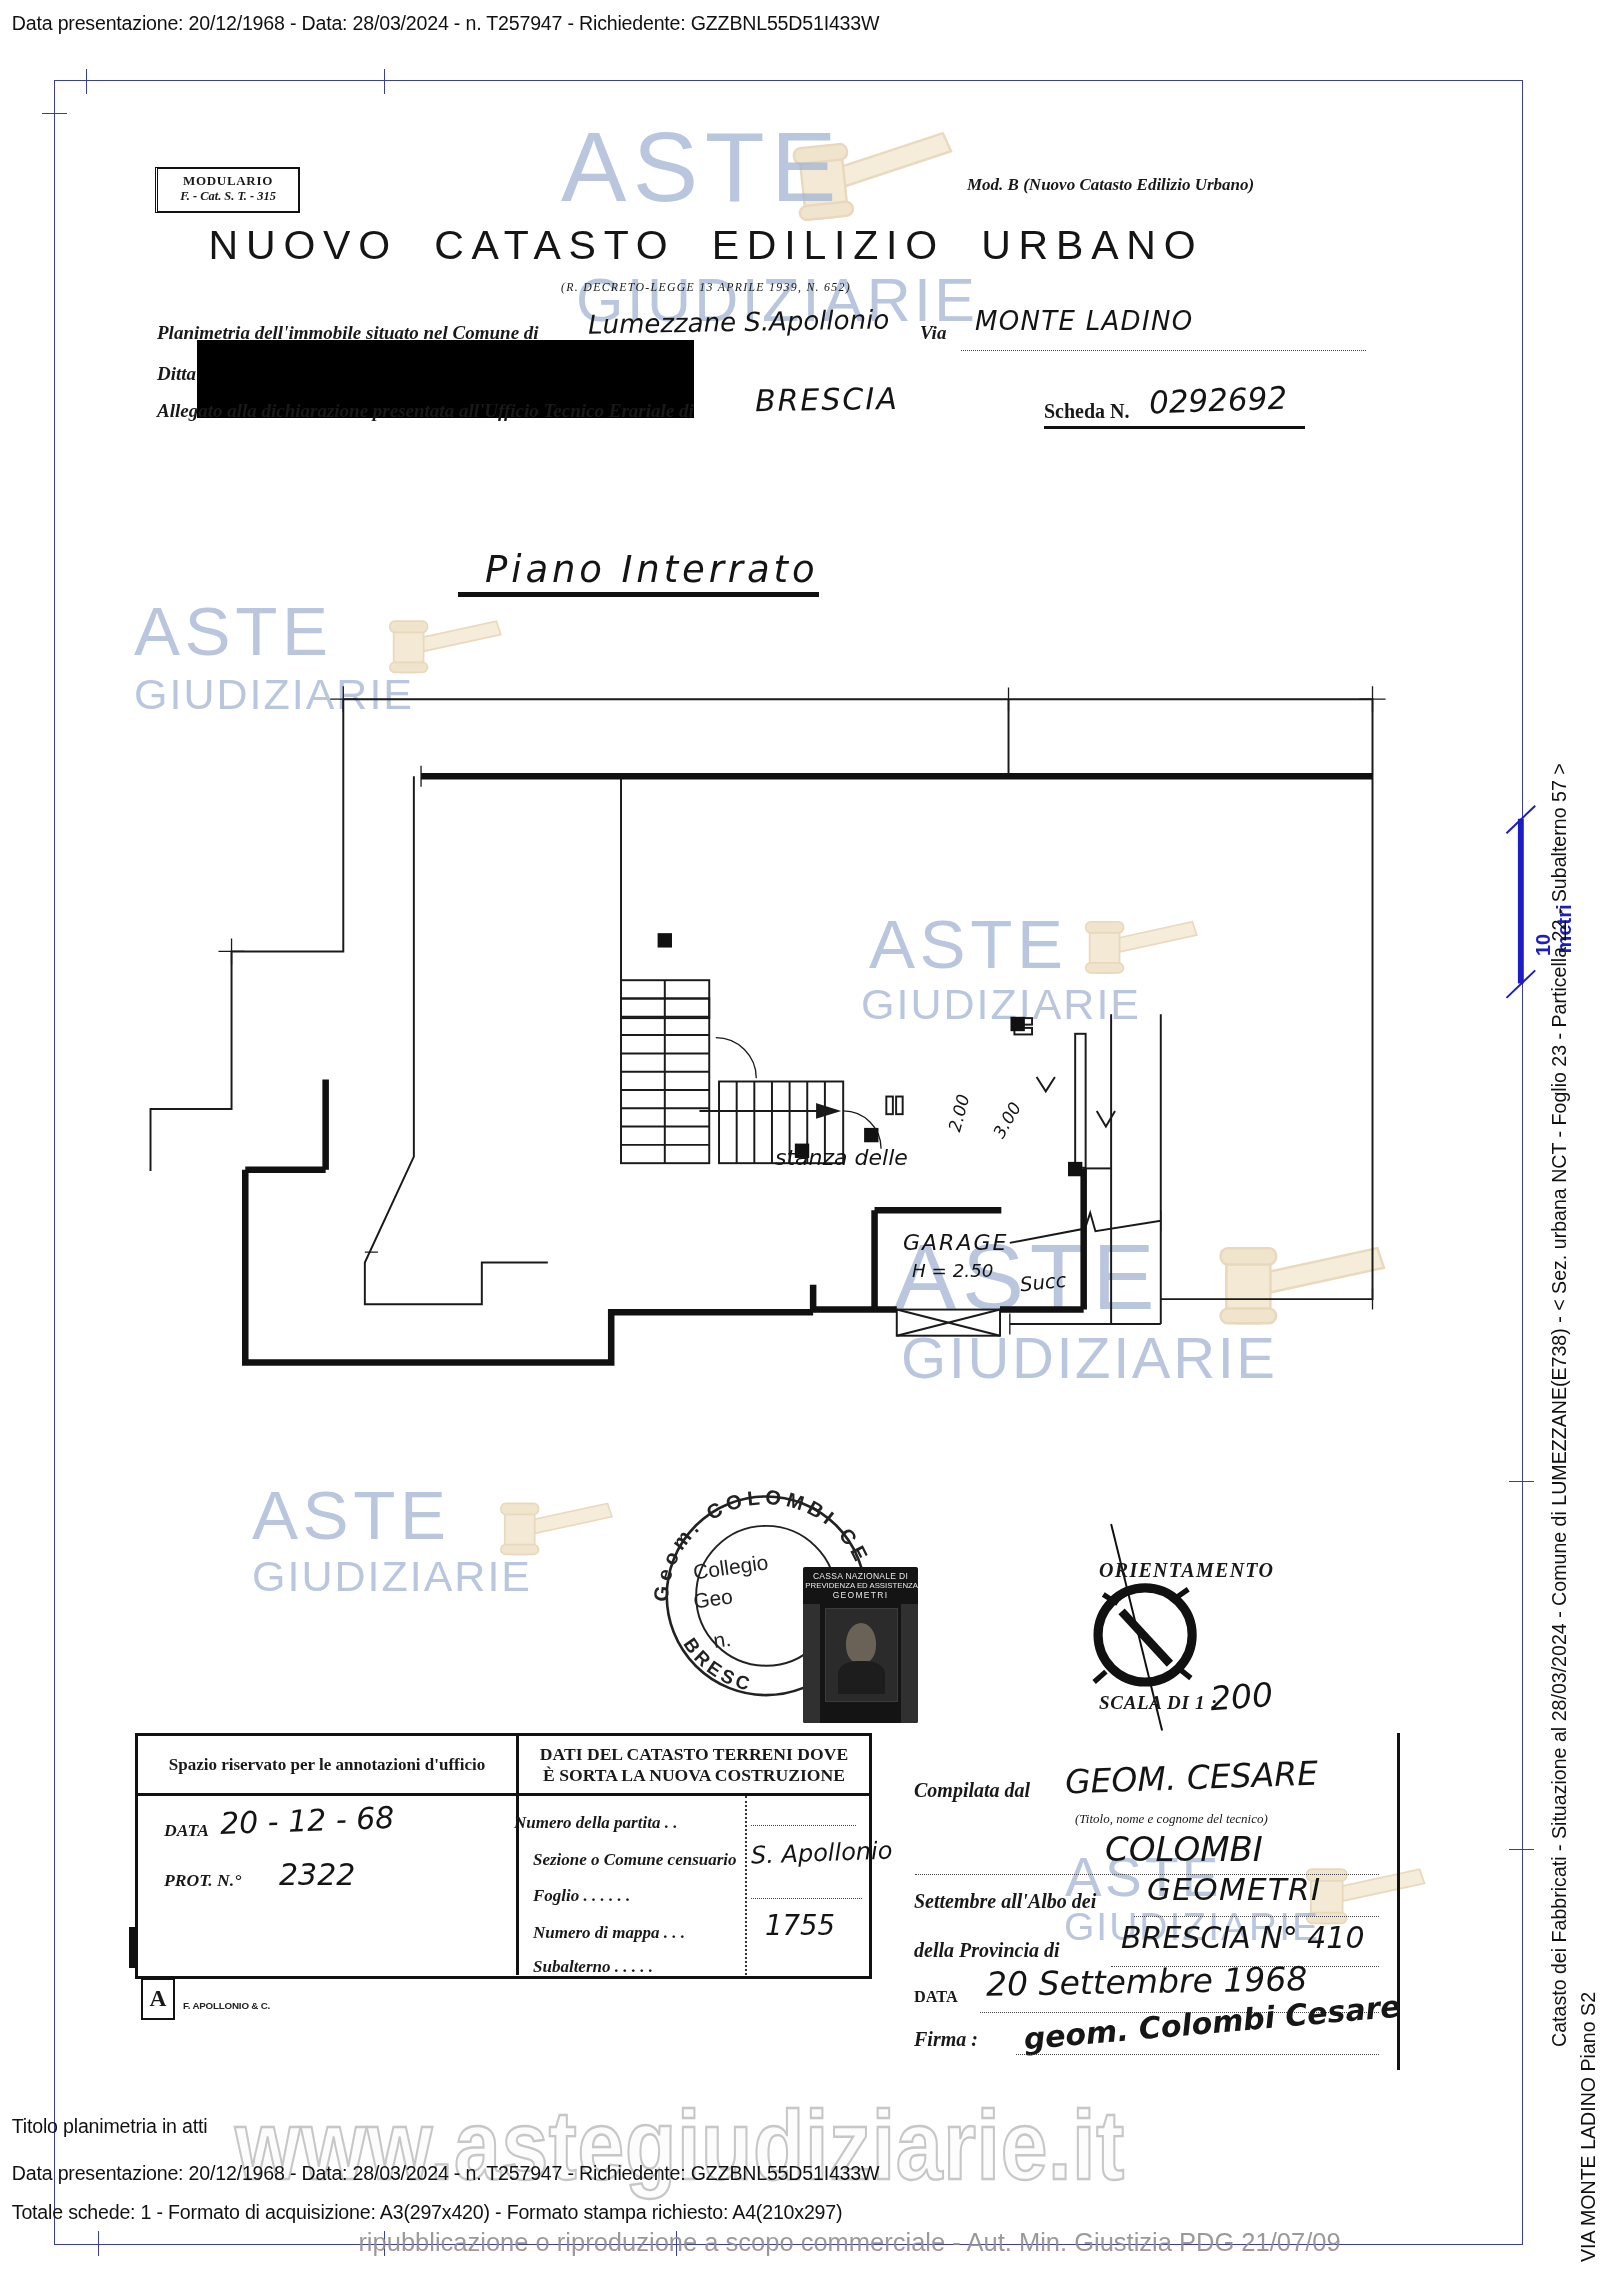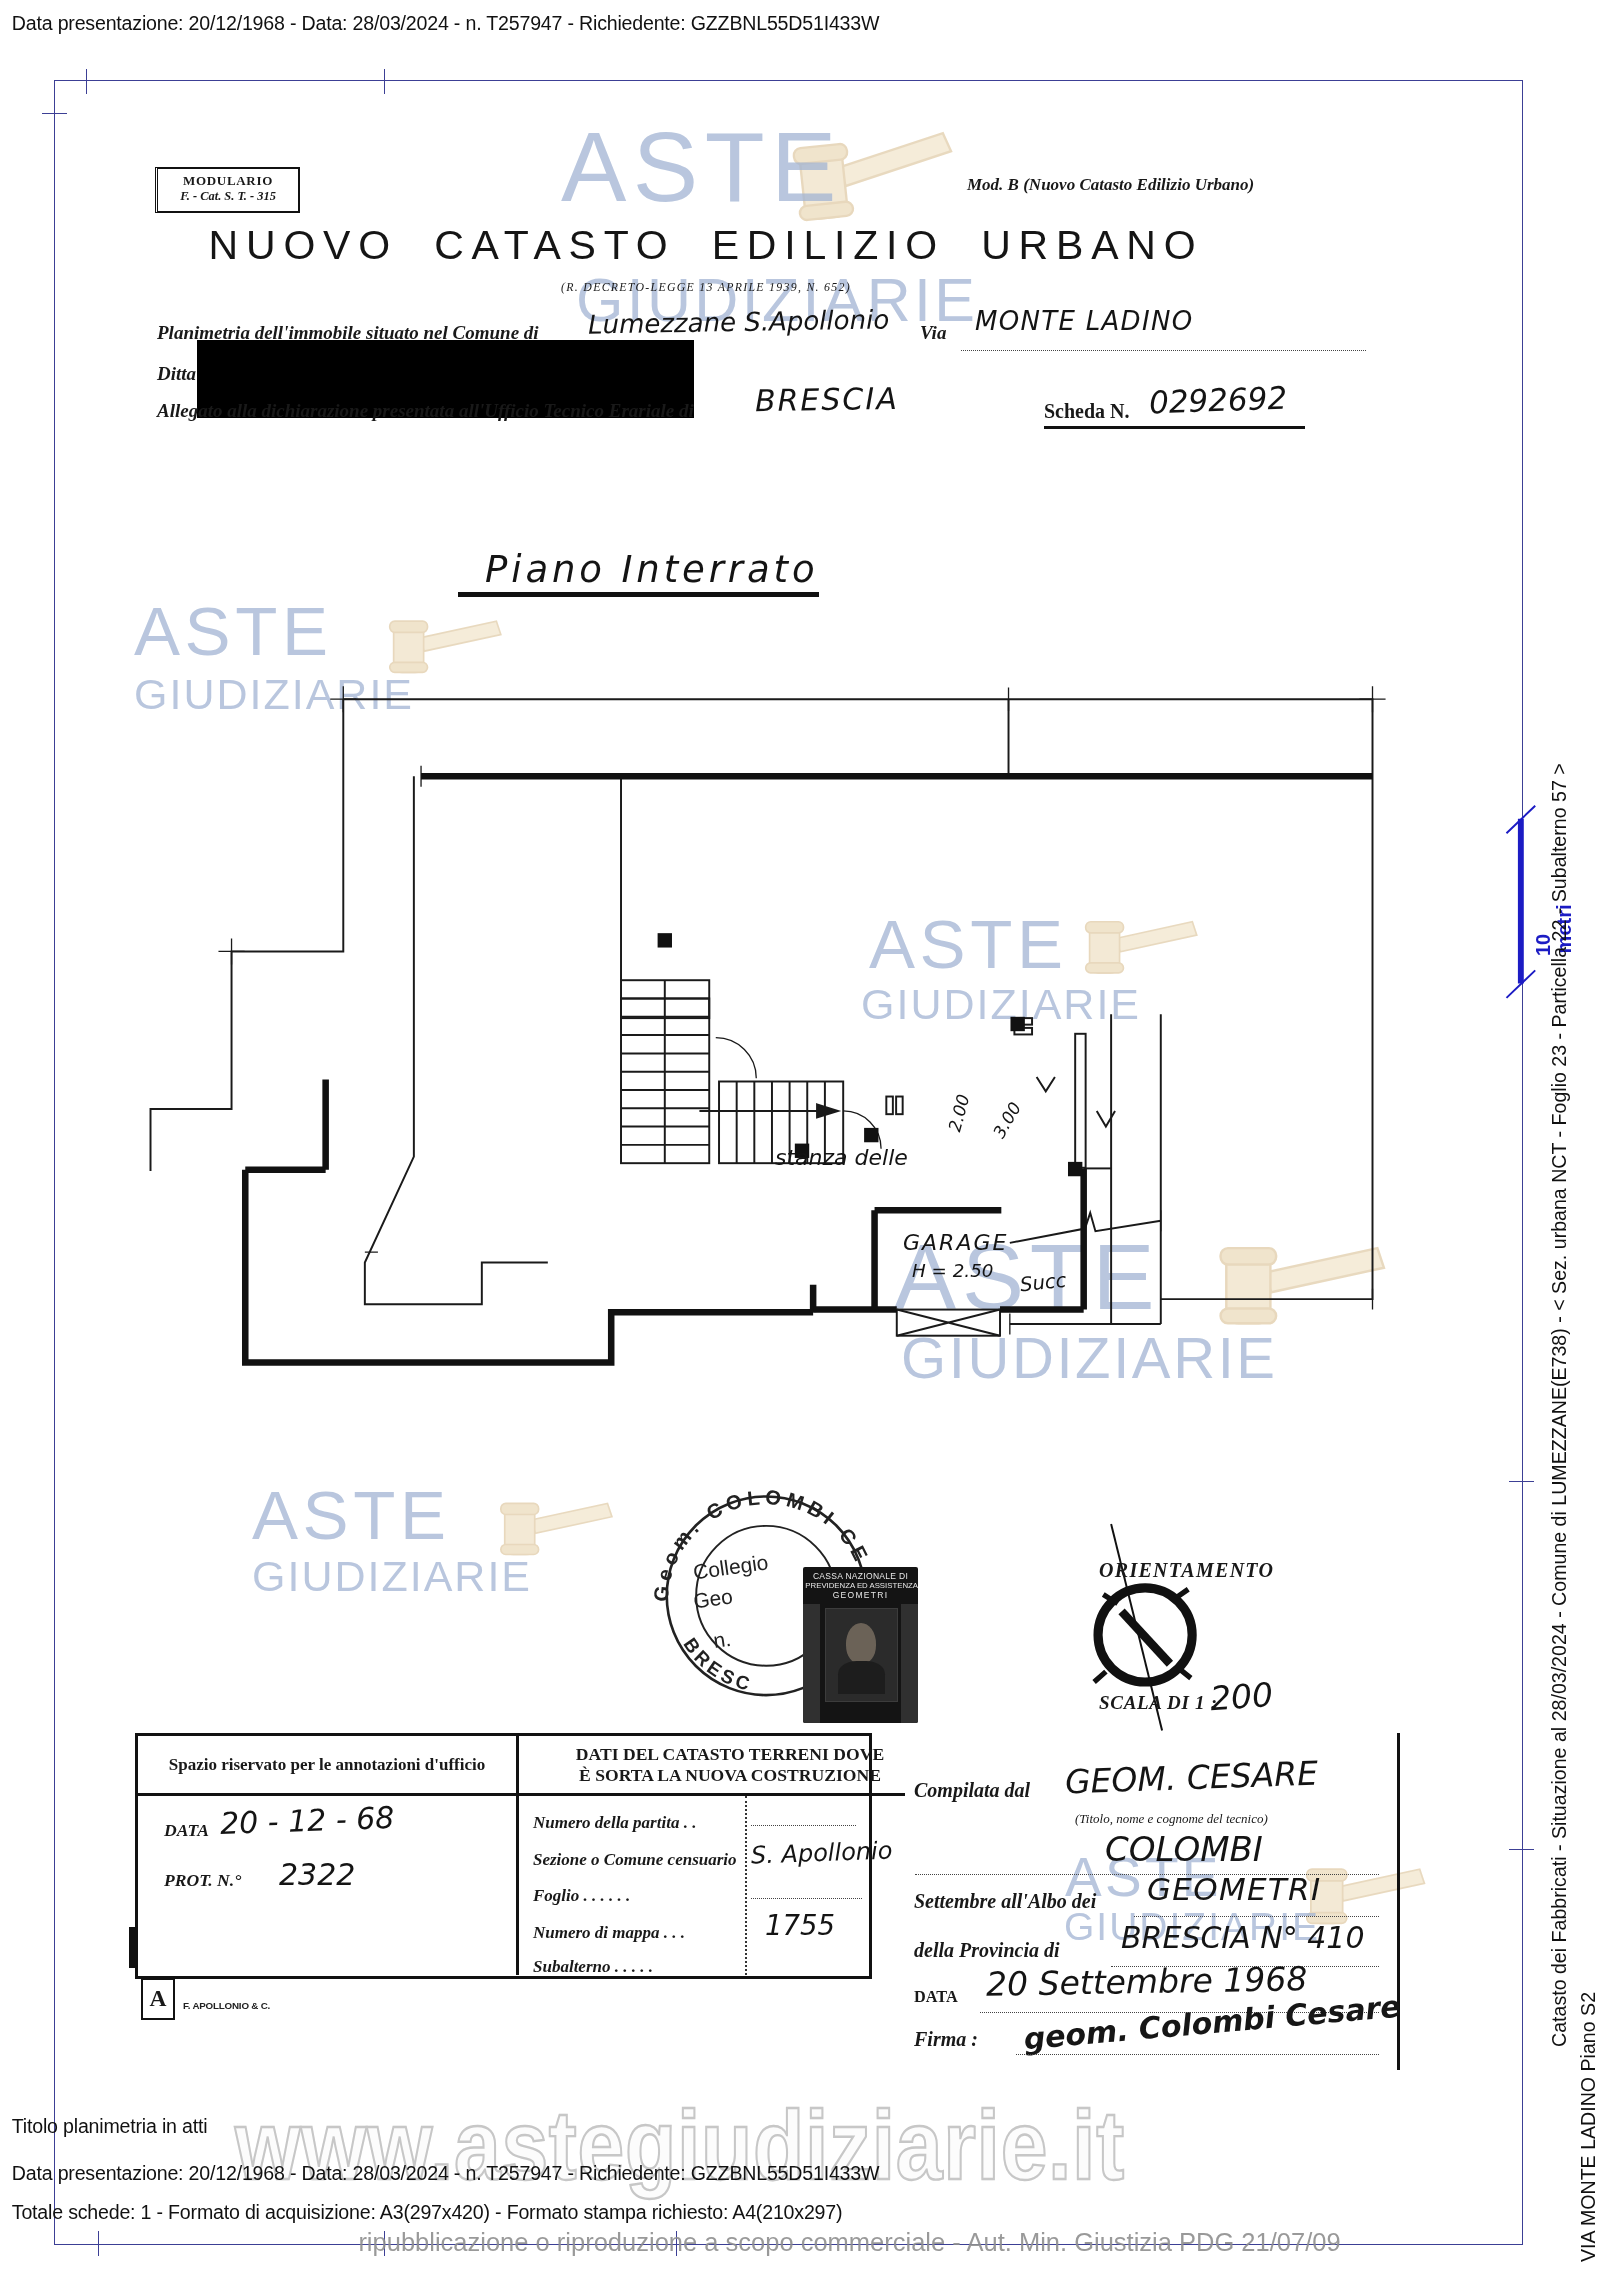--- a/index.html
+++ b/index.html
@@ -228,33 +228,33 @@
     </div>
     <div style="position:absolute;left:0;top:37px;width:17px;height:119px;background:#303030;"></div>
     <div style="position:absolute;right:0;top:37px;width:17px;height:119px;background:#303030;"></div>
   </div>
 
   <div class="abs z3 table" style="left:135px;top:1733px;width:737px;height:246px;">
 
     <div class="abs" style="left:0;top:0;width:378px;height:57px;border-right:3.3px solid #111;border-bottom:3.3px solid #111;display:flex;align-items:center;justify-content:center;">
       <span class="lblr" style="font-size:17px;white-space:normal;text-align:center;padding:0 18.3px;">Spazio  riservato  per  le  annotazioni  d'ufficio</span>
     </div>
-    <div class="abs" style="left:381px;top:0;width:350px;height:57px;border-bottom:3.3px solid #111;display:flex;flex-direction:column;align-items:center;justify-content:center;padding-left:36px;">
+    <div class="abs" style="left:381px;top:0;width:350px;height:57px;border-bottom:3.3px solid #111;display:flex;flex-direction:column;align-items:center;justify-content:center;">
       <span class="lblr" style="font-size:17.6px;">DATI DEL CATASTO TERRENI DOVE</span>
       <span class="lblr" style="font-size:17.6px;">È SORTA LA NUOVA COSTRUZIONE</span>
     </div>
 
     <div class="abs" style="left:378px;top:60px;width:3.3px;height:179px;background:#111;"></div>
     <span class="abs lbl" style="left:26px;top:84px;font-size:17.6px;">DATA</span>
     <span class="abs hand" style="left:82px;top:67px;font-size:30px;transform:rotate(-2deg);">20 - 12 - 68</span>
     <span class="abs lbl" style="left:26px;top:134px;font-size:17.6px;">PROT. N.°</span>
     <span class="abs hand" style="left:141px;top:121px;font-size:30px;">2322</span>
 
     <div class="abs" style="left:607px;top:60px;width:0;height:179px;border-left:2px dotted #333;"></div>
-    <span class="abs lbl" style="left:395px;top:77px;font-size:17px;">Numero della partita  .    .</span>
+    <span class="abs lbl" style="left:376px;top:77px;font-size:17px;">Numero della partita  .    .</span>
     <span class="abs lbl" style="left:395px;top:114px;font-size:17px;">Sezione o Comune censuario</span>
     <span class="abs hand" style="left:613px;top:103px;font-size:24px;transform:rotate(-2deg);">S. Apollonio</span>
     <span class="abs lbl" style="left:395px;top:150px;font-size:17px;">Foglio   .     .     .     .     .     .</span>
     <span class="abs lbl" style="left:395px;top:187px;font-size:17px;">Numero di mappa .    .    .</span>
     <span class="abs hand" style="left:627px;top:173px;font-size:27.5px;">1755</span>
     <span class="abs lbl" style="left:395px;top:221px;font-size:17px;">Subalterno .    .    .    .    .</span>
     <div class="abs dotline" style="left:613px;top:77px;width:105px;height:11.8px;border-bottom-width:0.7px;"></div>
     <div class="abs dotline" style="left:613px;top:150px;width:111px;height:11.8px;border-bottom-width:0.7px;"></div>
   </div>
 

